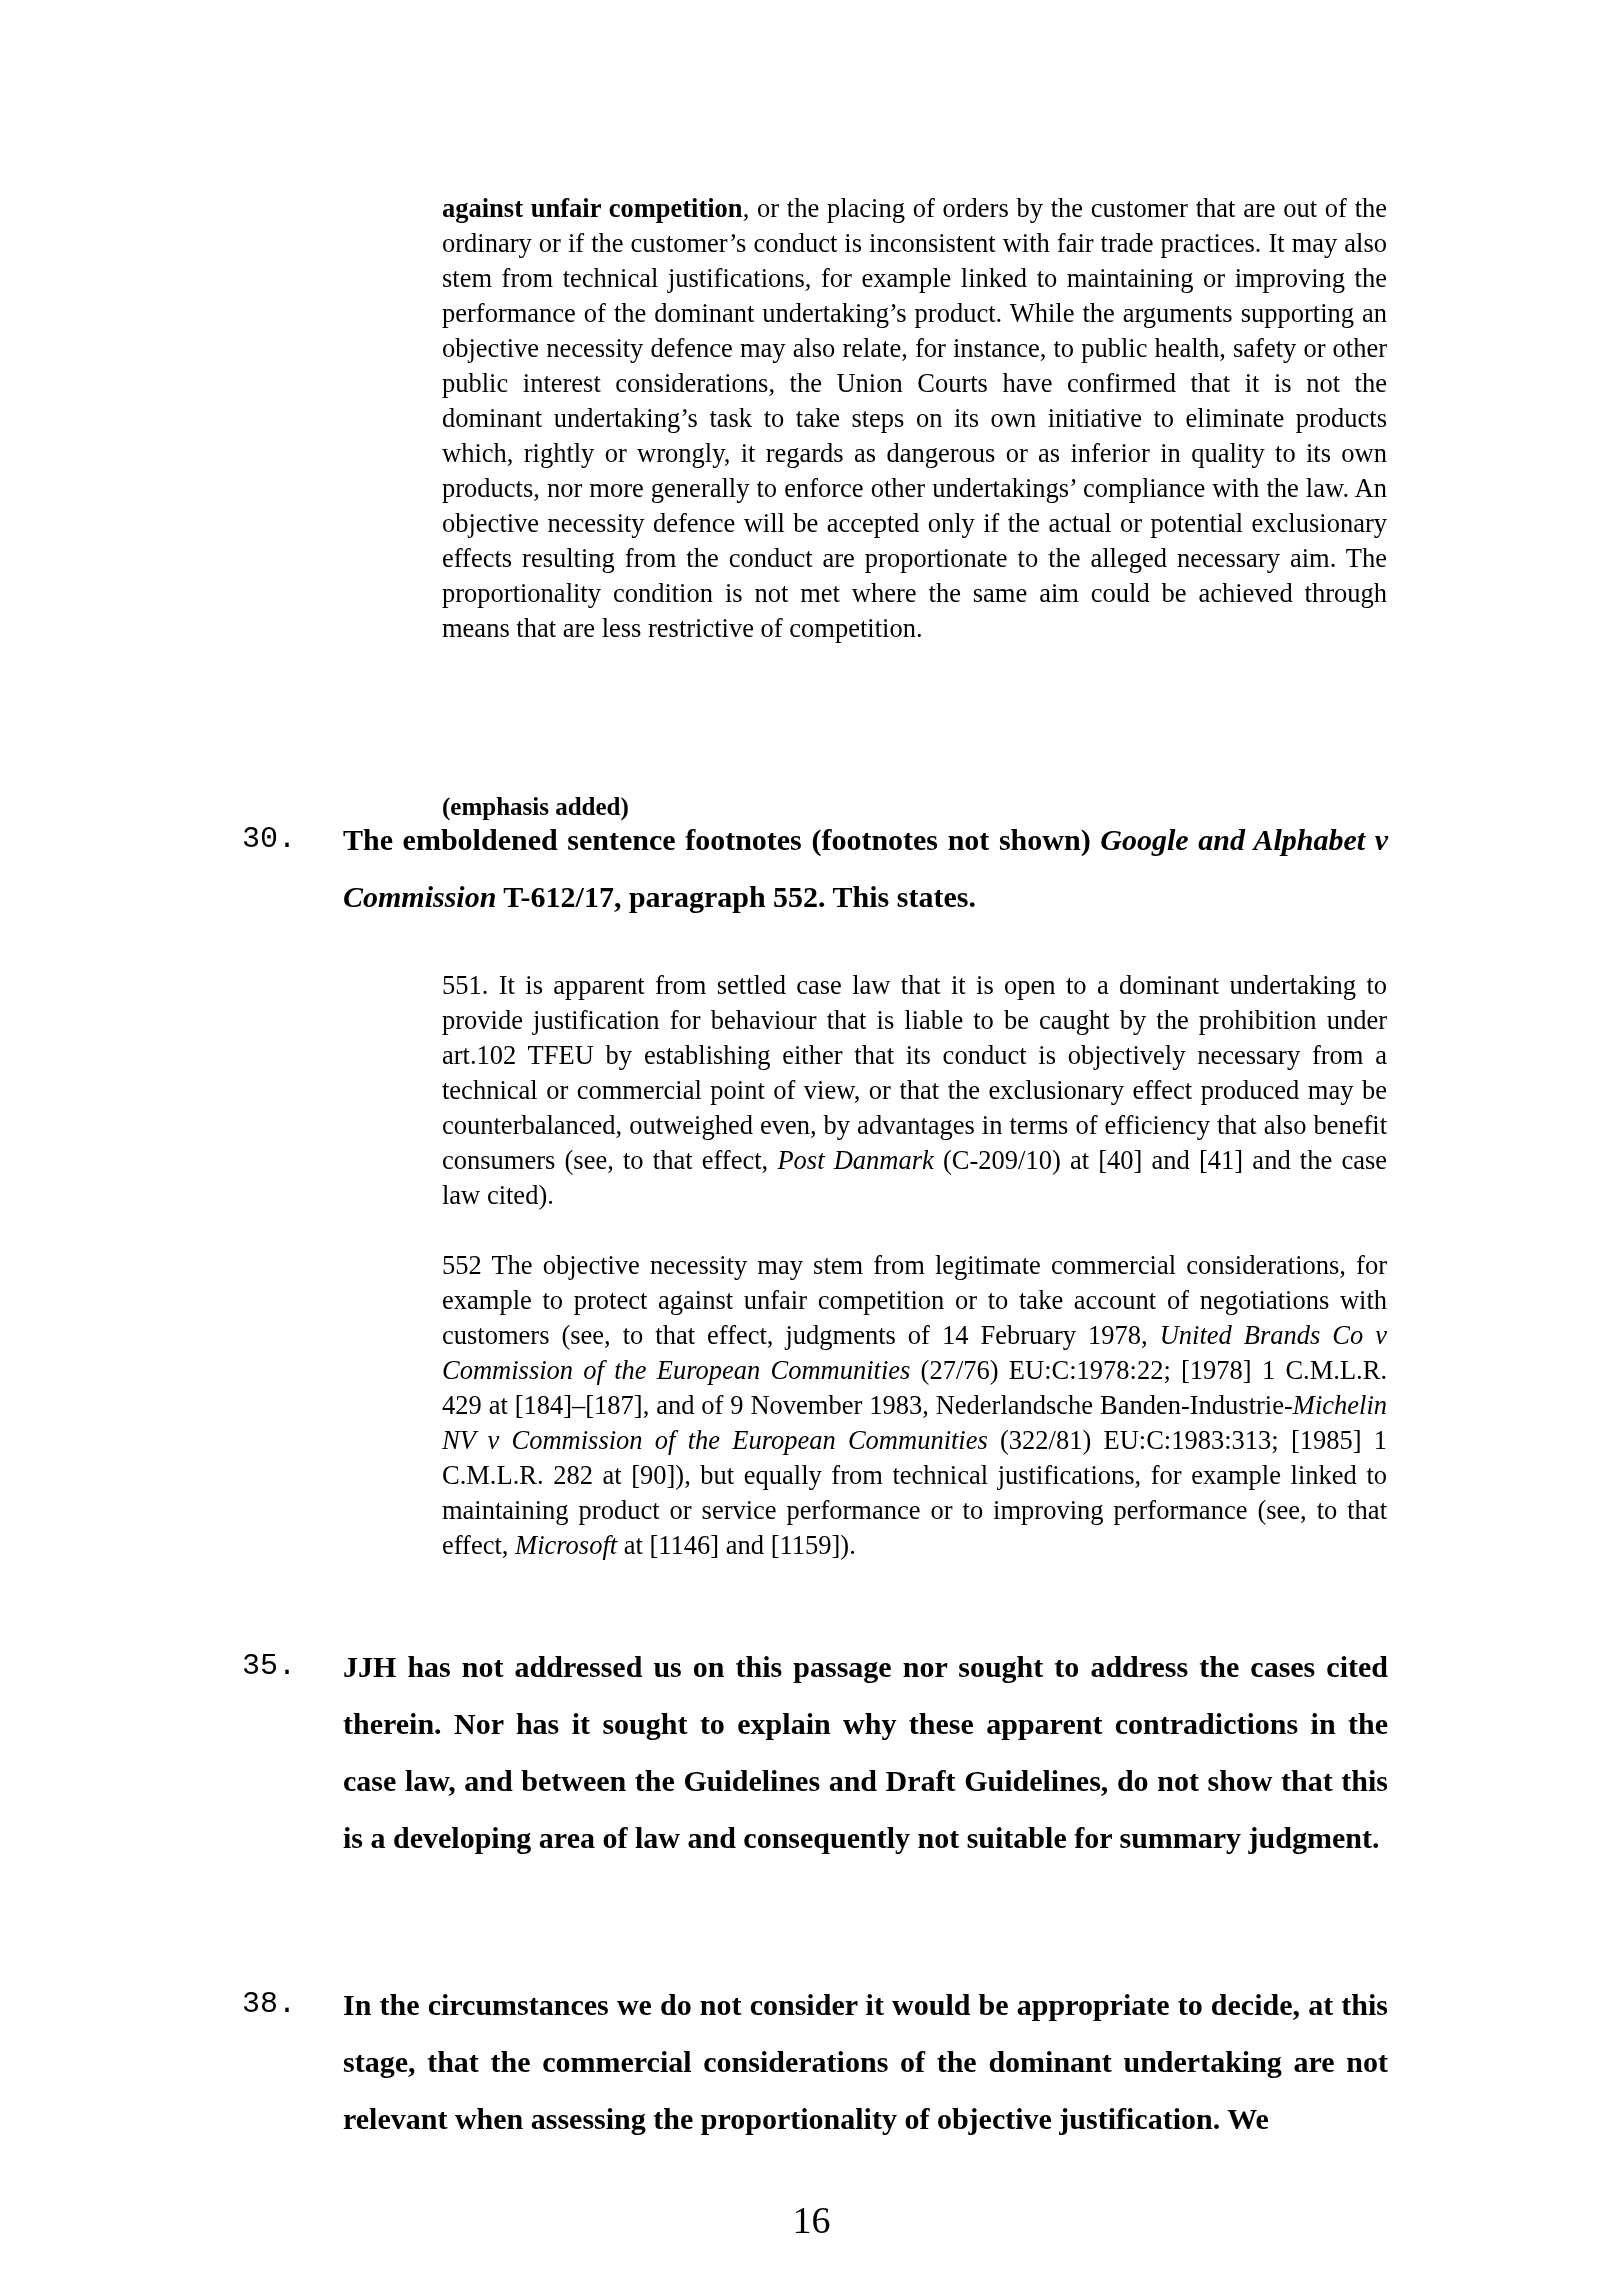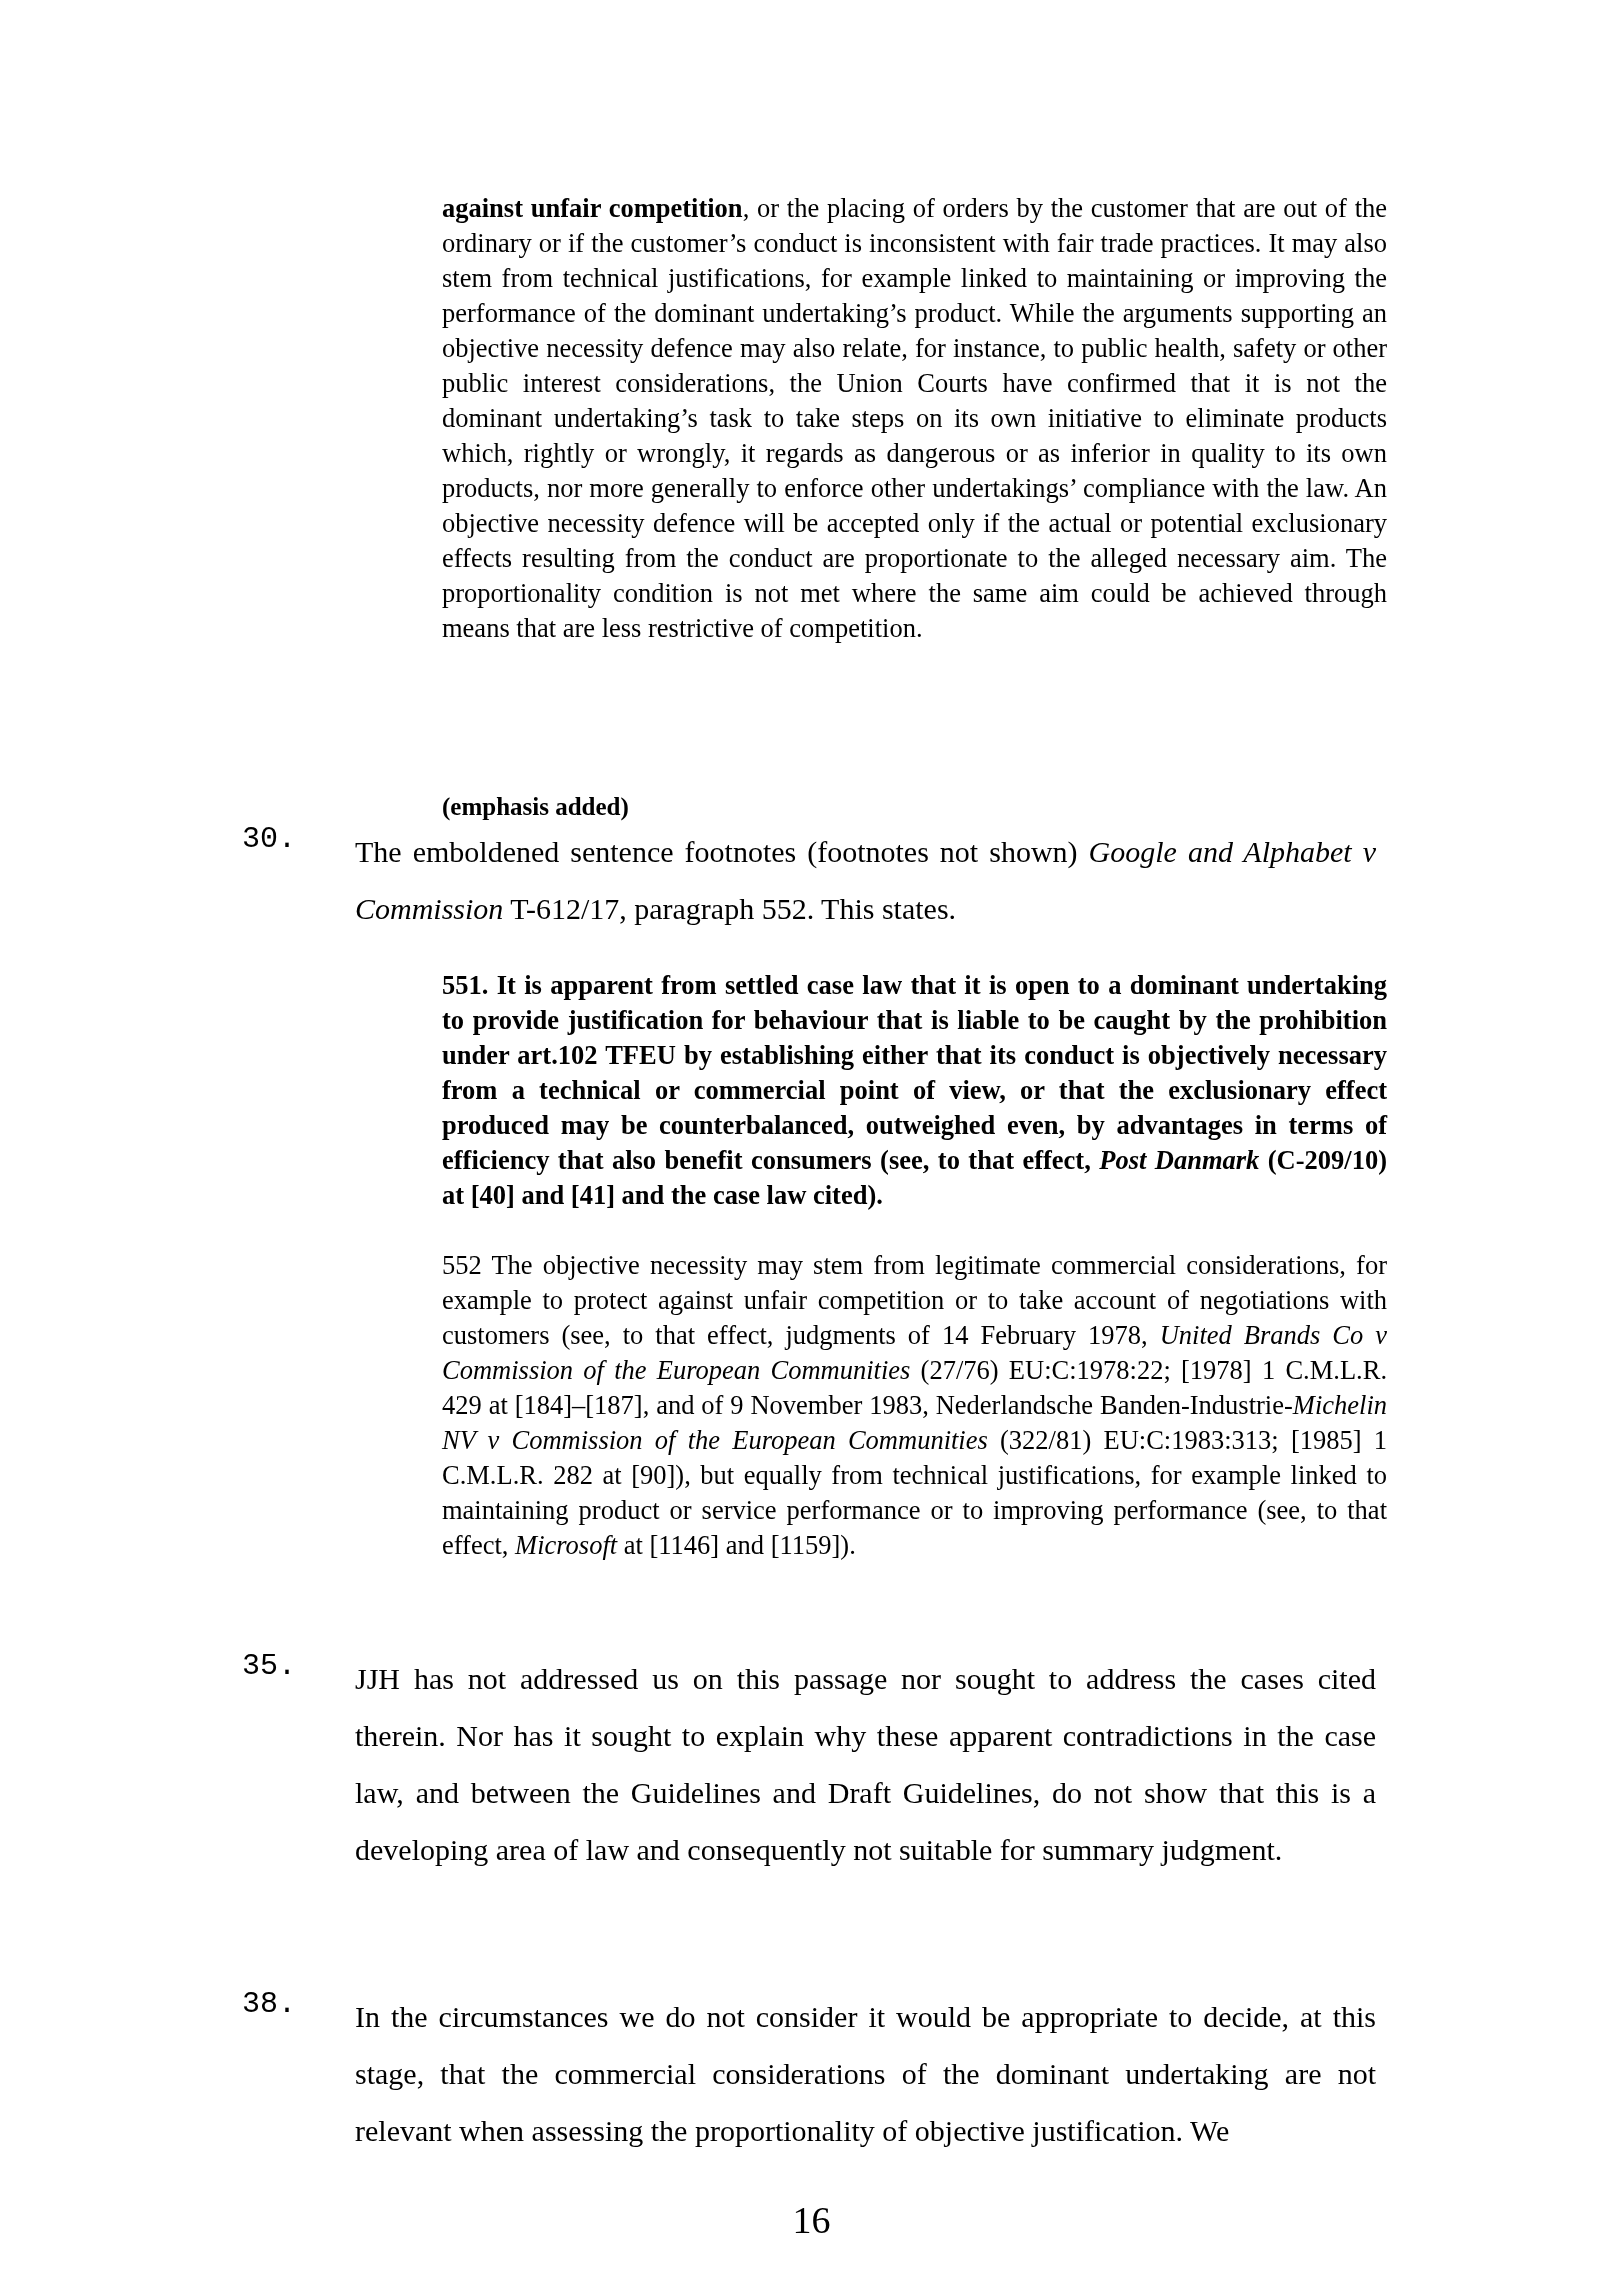--- a/index.html
+++ b/index.html
@@ -5,21 +5,21 @@
     html, body { margin: 0; padding: 0; background: #ffffff; }
     body { width: 1623px; height: 2295px; position: relative; overflow: hidden;
       font-family: "Liberation Serif", "DejaVu Serif", serif; color: #000; }
     .page { position: absolute; left: 0; top: 0; width: 1567px; height: 2295px; }
     .quote { position: absolute; left: 442px; width: 945px; font-size: 26.5px; line-height: 35px;
       text-align: justify; text-align-last: auto; }
     .quote p { margin: 0; }
     .para { position: absolute; left: 242px; width: 1146px; font-size: 30px; line-height: 57px; }
     .para .num { position: absolute; left: 0; top: 0; font-family: Liberation Mono, monospace; }
     .para .body { margin-left: 101px; text-align: justify; }
-    .para .body p { margin: 12px; }
+    .para .body p { margin: 0; font-weight: bold; }
     b { font-weight: bold; }
     i { font-style: italic; }
     .emph { position: absolute; left: 442px; top: 793px; font-size: 25px; font-weight: bold; }
     .pagenum { position: absolute; left: 0; width: 1623px; text-align: center; top: 2198px; font-size: 38px; }
   </style>
 </head>
 <body>
 
 <div class="page">
 
@@ -29,21 +29,21 @@
 
   <div class="emph">(emphasis added)</div>
 
   <div class="para" style="top:811px;">
     <span class="num">30.</span>
     <div class="body">
         <p><span>The emboldened sentence footnotes (footnotes not shown) </span><i>Google and Alphabet v Commission</i><span> T-612/17, paragraph 552. This states.</span></p>
       </div>
   </div>
 
-  <div class="quote" style="top:968px;font-weight:bold;">
+  <div class="quote" style="top:968px;">
     <p><span>551. It is apparent from settled case law that it is open to a dominant undertaking to provide justification for behaviour that is liable to be caught by the prohibition under art.102 TFEU by establishing either that its conduct is objectively necessary from a technical or commercial point of view, or that the exclusionary effect produced may be counterbalanced, outweighed even, by advantages in terms of efficiency that also benefit consumers (see, to that effect, </span><i>Post Danmark</i><span> (C-209/10) at [40] and [41] and the case law cited).</span></p>
   </div>
 
   <div class="quote" style="top:1248px;">
     <p><span>552 The objective necessity may stem from legitimate commercial considerations, for example to protect against unfair competition or to take account of negotiations with customers (see, to that effect, judgments of 14 February 1978, </span><i>United Brands Co v Commission of the European Communities</i><span> (27/76) EU:C:1978:22; [1978] 1 C.M.L.R. 429 at [184]–[187], and of 9 November 1983, Nederlandsche Banden-Industrie-</span><i>Michelin NV v Commission of the European Communities</i><span> (322/81) EU:C:1983:313; [1985] 1 C.M.L.R. 282 at [90]), but equally from technical justifications, for example linked to maintaining product or service performance or to improving performance (see, to that effect, </span><i>Microsoft</i><span> at [1146] and [1159]).</span></p>
   </div>
 
   <div class="para" style="top:1638px;">
     <span class="num">35.</span>
     <div class="body">

